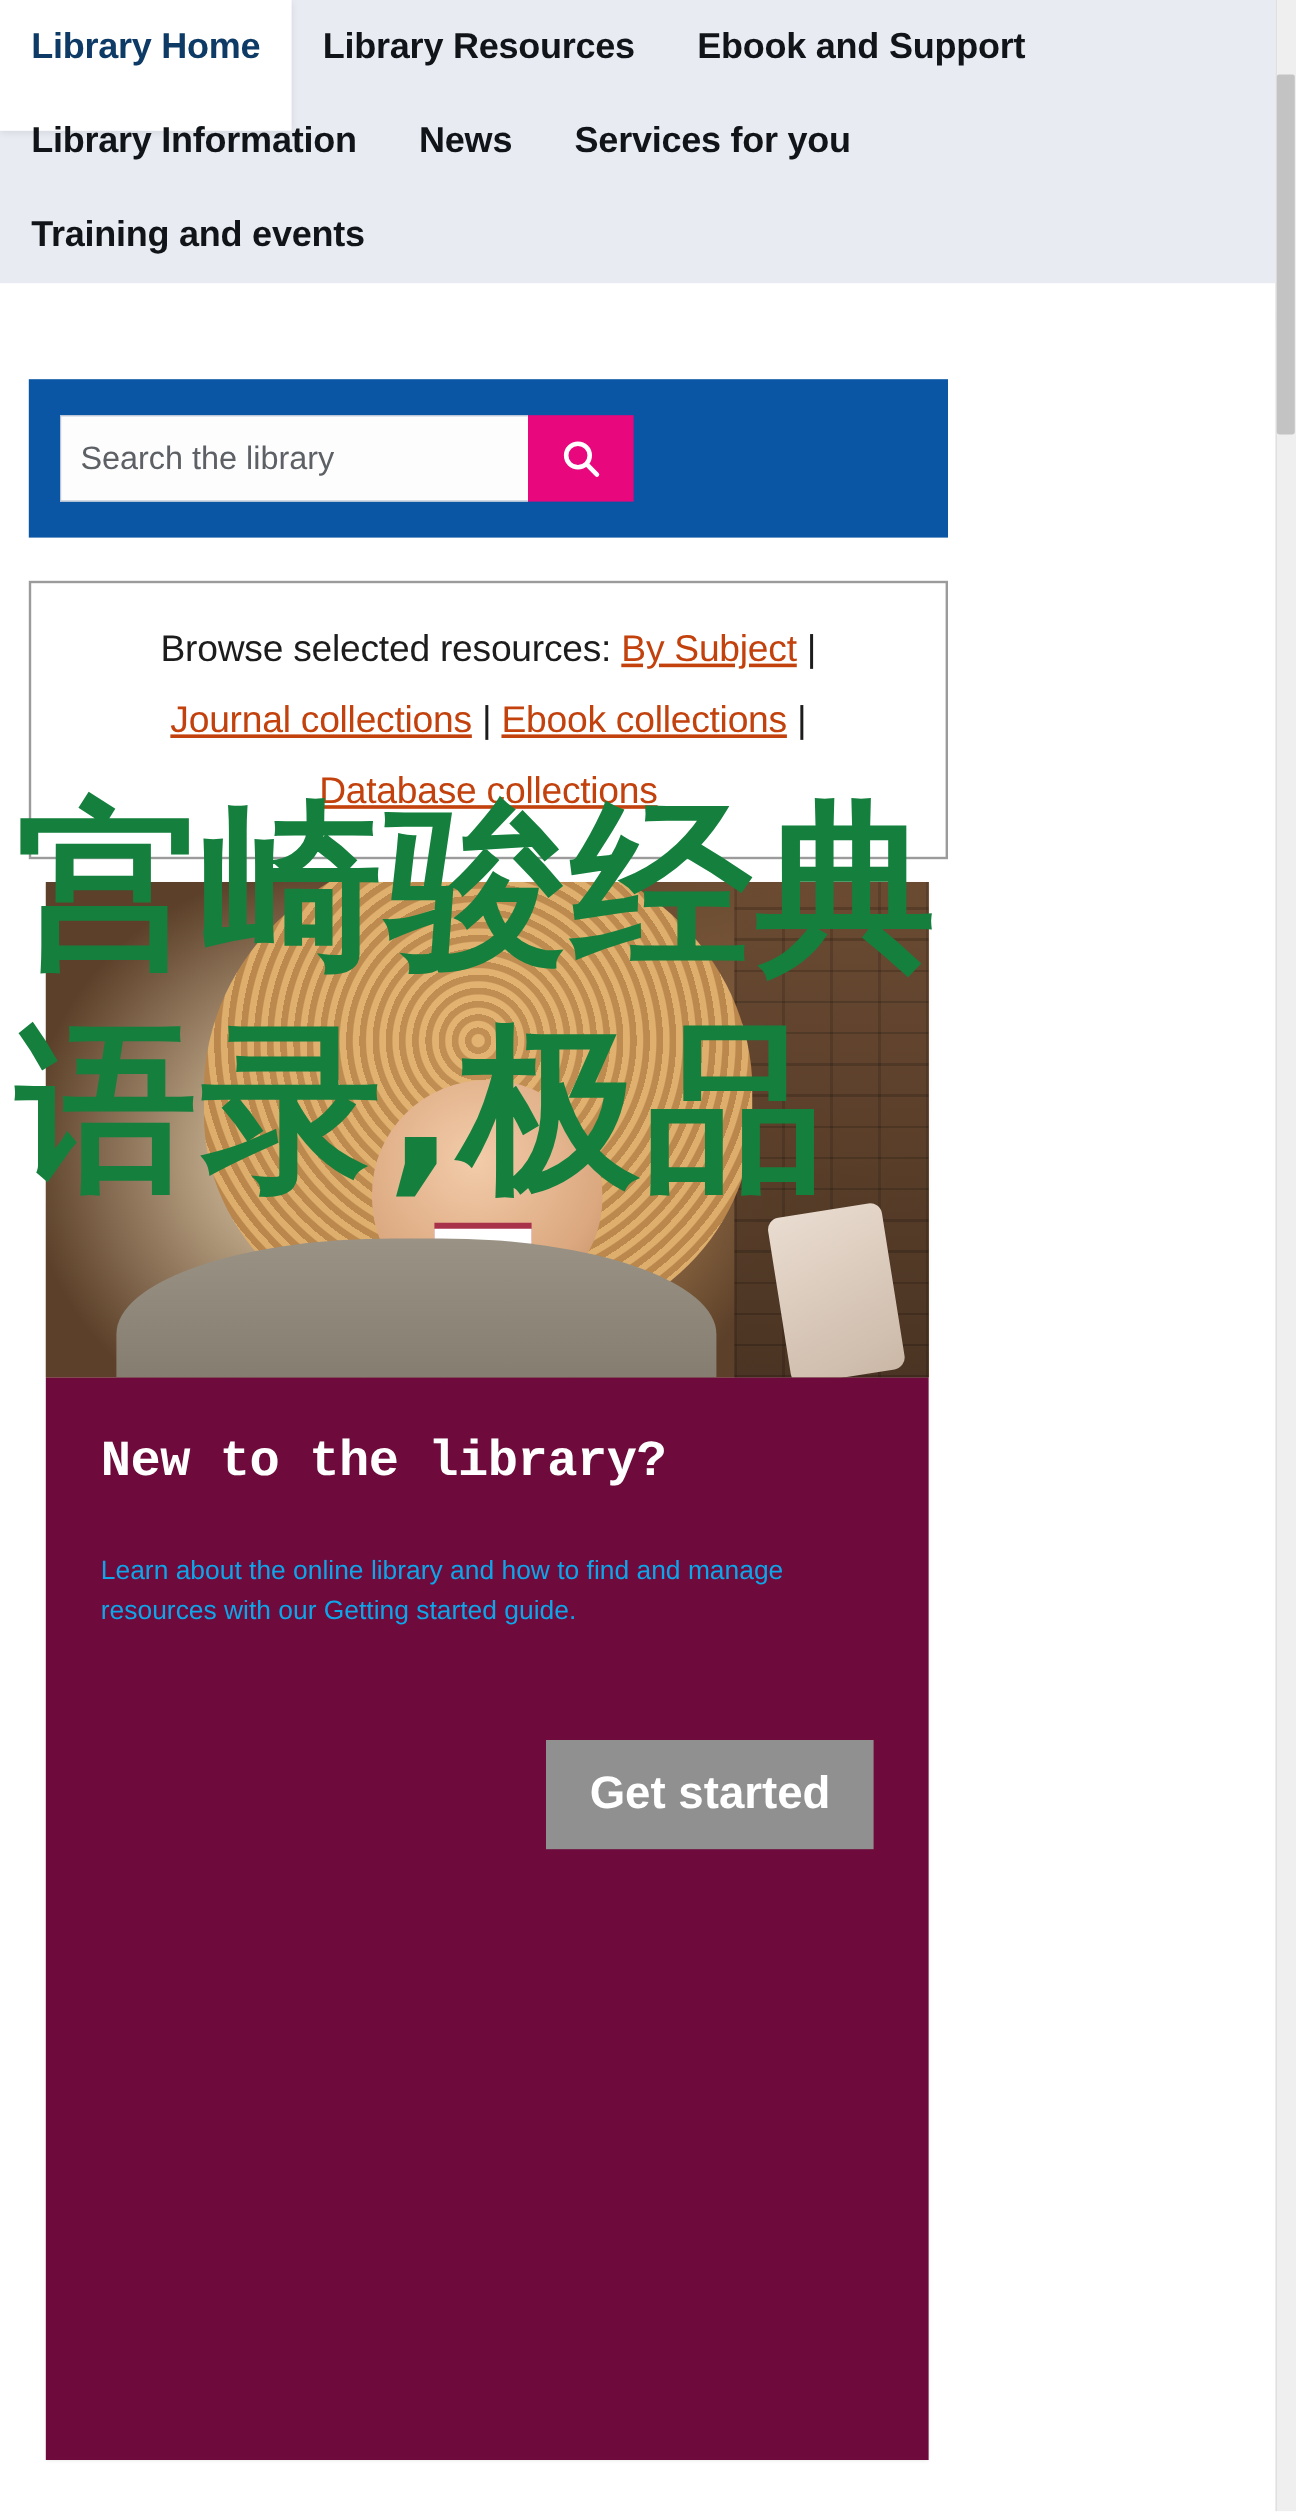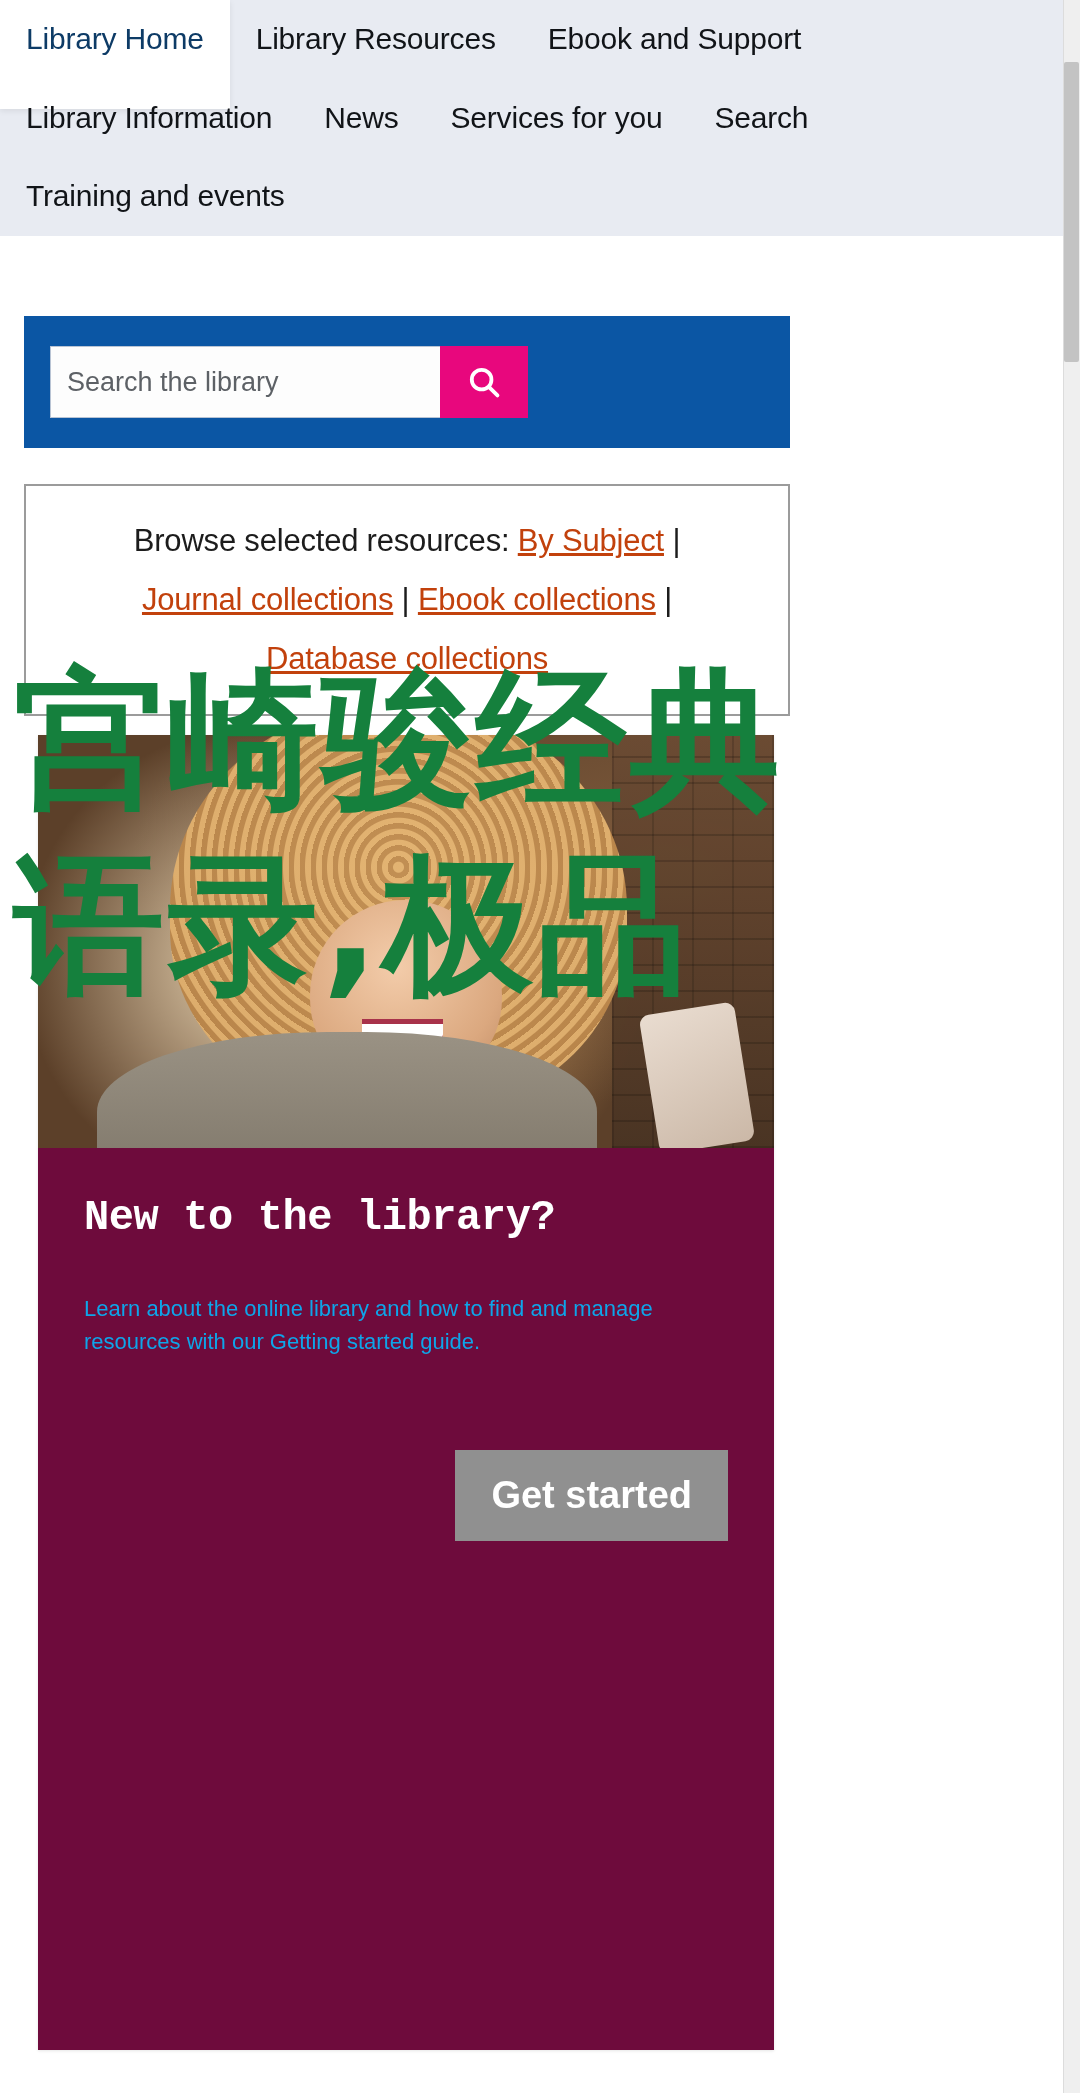--- a/index.html
+++ b/index.html
@@ -27,21 +27,21 @@
     width: 1063px;
     background: #e8ebf2;
     padding: 0 0 30px 0;
     display: flex;
     flex-wrap: wrap;
     align-items: flex-start;
     border-bottom: 1px solid #dfe3ec;
   }
   .nav-item {
     font-size: 30px;
-    font-weight: normal;
+    font-weight: bold;
     color: #111418;
     padding: 22px 26px 22px 26px;
     line-height: 1.15;
     white-space: nowrap;
     letter-spacing: -0.2px;
     text-decoration: none;
   }
   .nav-item.active {
     background: #ffffff;
     color: #0d3b66;
@@ -275,21 +275,20 @@
 <div class="page">
 
   <nav class="navbar">
     <a class="nav-item active" href="#">Library Home</a>
     <a class="nav-item" href="#">Library Resources</a>
     <a class="nav-item" href="#">Ebook and Support</a>
     <span class="nav-row-break"></span>
     <a class="nav-item" href="#">Library Information</a>
     <a class="nav-item" href="#">News</a>
     <a class="nav-item" href="#">Services for you</a>
-    <a class="nav-item" href="#">Search</a>
     <span class="nav-row-break"></span>
     <a class="nav-item" href="#">Training and events</a>
   </nav>
 
   <div class="nav-gap"></div>
 
   <div class="search-panel">
     <div class="search-wrap">
       <input class="search-input" type="text" placeholder="Search the library" style="">
       <button class="search-btn">

